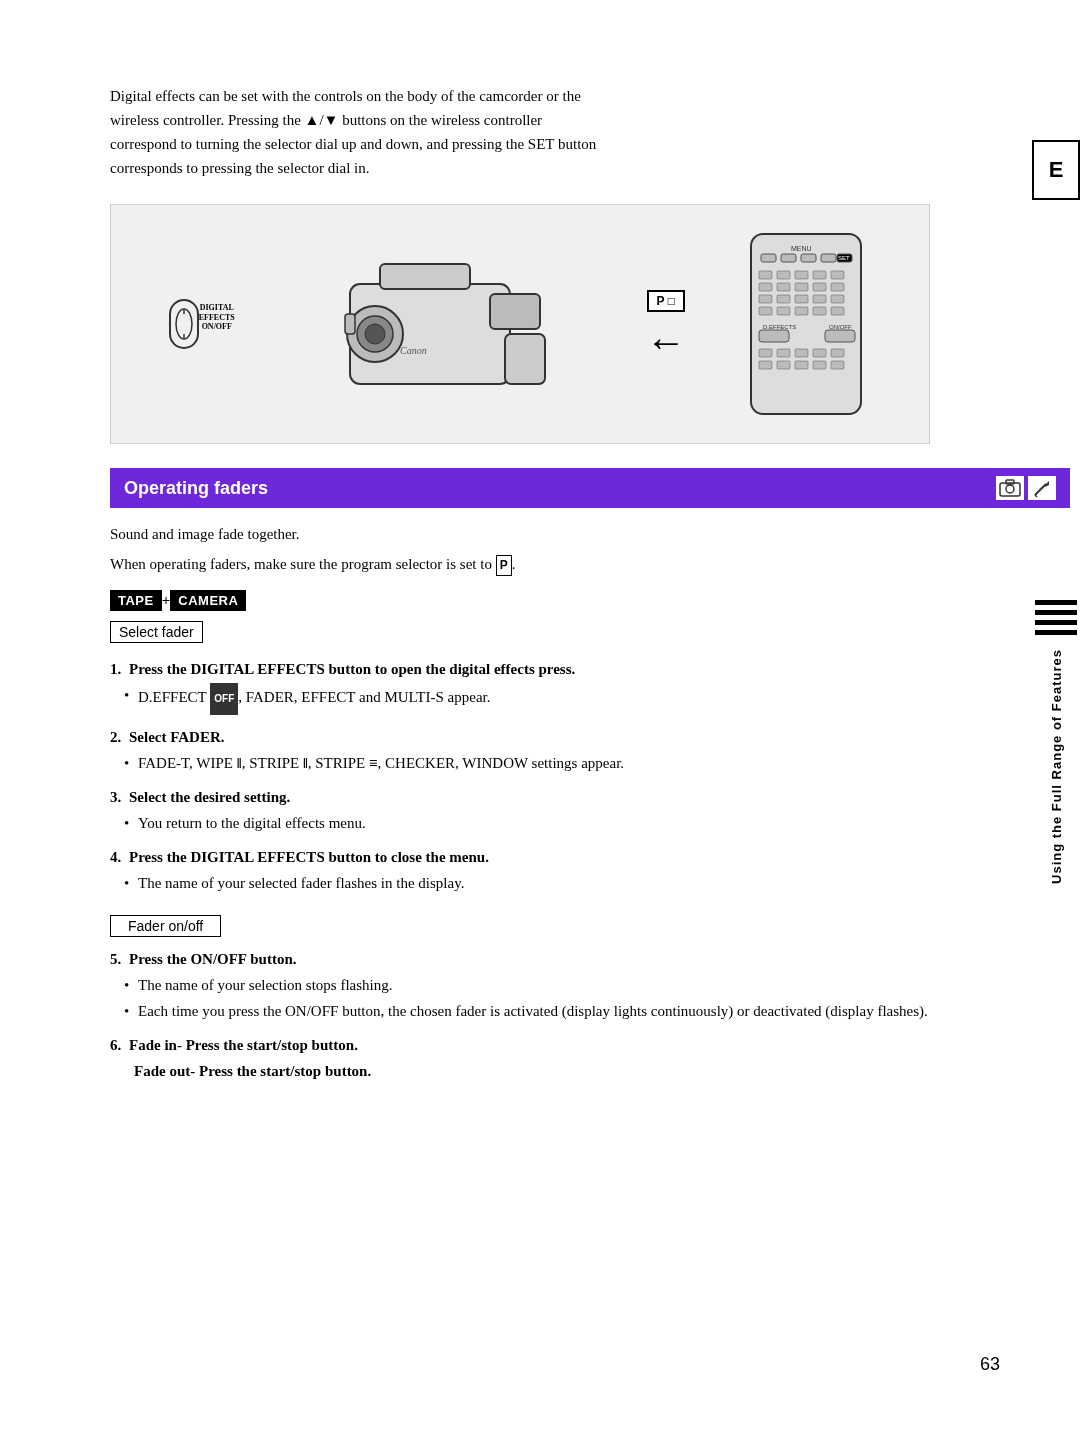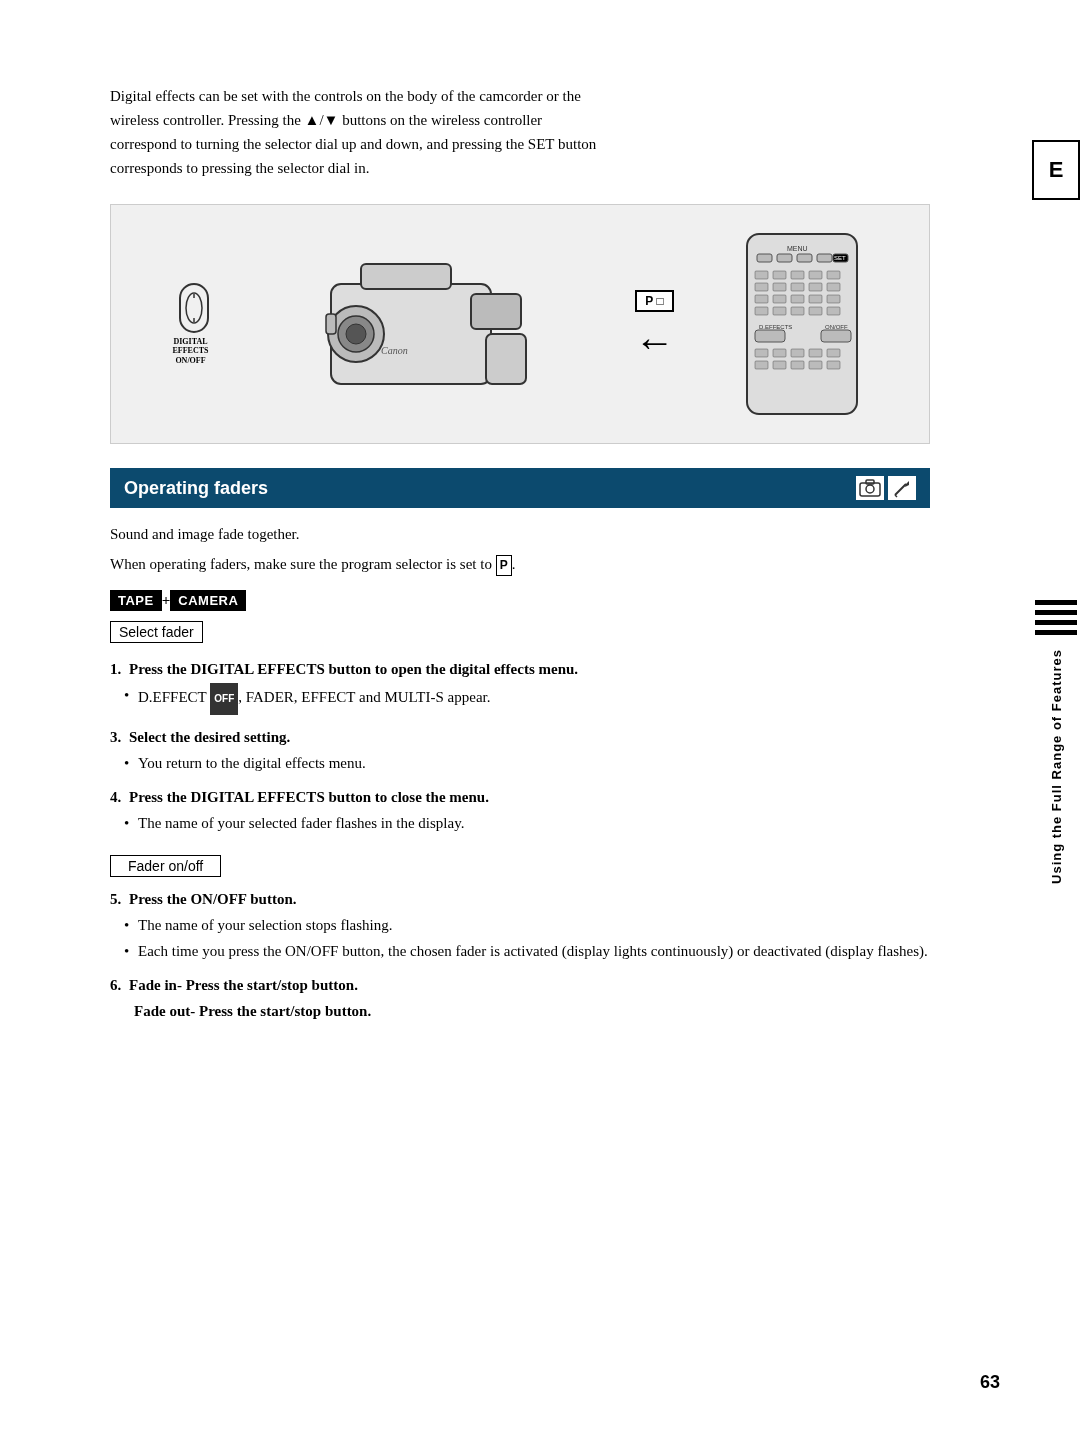--- a/index.html
+++ b/index.html
@@ -98,22 +98,22 @@
     .diagram-inner {
       display: flex;
       align-items: center;
       justify-content: space-around;
       width: 100%;
       padding: 10px 30px;
     }
 
     .dial-control {
       display: flex;
-      flex-direction: column;
-      align-items: flex-end;
+      flex-direction: row;
+      align-items: flex-start;
     }
 
     .dial-shape {
       width: 30px;
       height: 50px;
       border: 2px solid #333;
       border-radius: 15px;
       display: flex;
       align-items: center;
       justify-content: center;
@@ -122,30 +122,30 @@
     .dial-label {
       font-size: 8px;
       font-weight: bold;
       text-align: center;
       margin-top: 4px;
       line-height: 1.2;
     }
 
     
     .section-header {
-      background: #0c4a6e;
+      background: #6d28d9;
       color: #fff;
       padding: 8px 14px;
       font-size: 18px;
       font-weight: bold;
       font-family: Arial, sans-serif;
       display: flex;
       align-items: center;
       justify-content: space-between;
-      width: 820px;
+      width: 960px;
       margin-bottom: 14px;
     }
 
     .section-header-icons {
       display: flex;
       gap: 4px;
     }
 
     .icon-box {
       width: 28px;
@@ -257,24 +257,24 @@
       border: 1px solid #000;
       padding: 2px 17px;
       font-size: 14px;
       margin: 10px 0;
       font-family: Arial, sans-serif;
     }
 
     
     .page-number {
       position: absolute;
-      bottom: 50px;
+      bottom: 68px;
       right: 80px;
       font-size: 18px;
-      font-weight: bold;
+      font-weight: normal;
       font-family: Arial, sans-serif;
     }
 
     
     .cam-svg {
       width: 300px;
       height: 200px;
     }
 
     .remote-svg {
@@ -466,27 +466,36 @@
 
   <div>
     <span class="select-box">Select fader</span>
   </div>
 
   <div class="steps">
 
     <div class="step">
       <div class="step-title">
         <span class="step-num">1.</span>
-        <span>Press the <strong>DIGITAL EFFECTS</strong> button to open the digital effects <strong>menu.</strong></span>
+        <span>Press the <strong>DIGITAL EFFECTS</strong> button to open the digital effects <strong>press.</strong></span>
       </div>
       <ul class="bullet-list">
         <li>D.EFFECT <span class="off-badge">OFF</span>, FADER, EFFECT and MULTI-S appear.</li>
       </ul>
     </div>
 
+    <div class="step">
+      <div class="step-title">
+        <span class="step-num">2.</span>
+        <span><strong>Select FADER.</strong></span>
+      </div>
+      <ul class="bullet-list">
+        <li>FADE-T, WIPE <span class="sym">‖</span>, STRIPE <span class="sym">‖</span>, STRIPE <span class="sym">≡</span>, CHECKER, WINDOW settings appear.</li>
+      </ul>
+    </div>
 
     <div class="step">
       <div class="step-title">
         <span class="step-num">3.</span>
         <span><strong>Select the desired setting.</strong></span>
       </div>
       <ul class="bullet-list">
         <li>You return to the digital effects menu.</li>
       </ul>
     </div>

